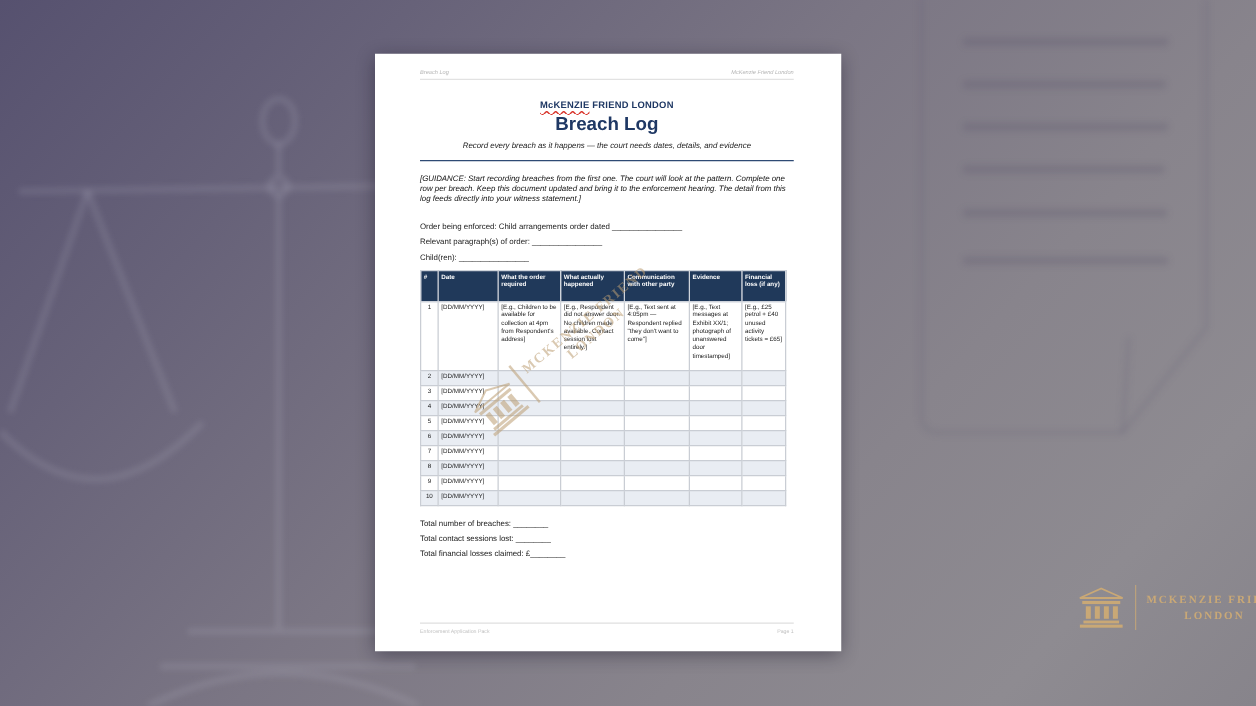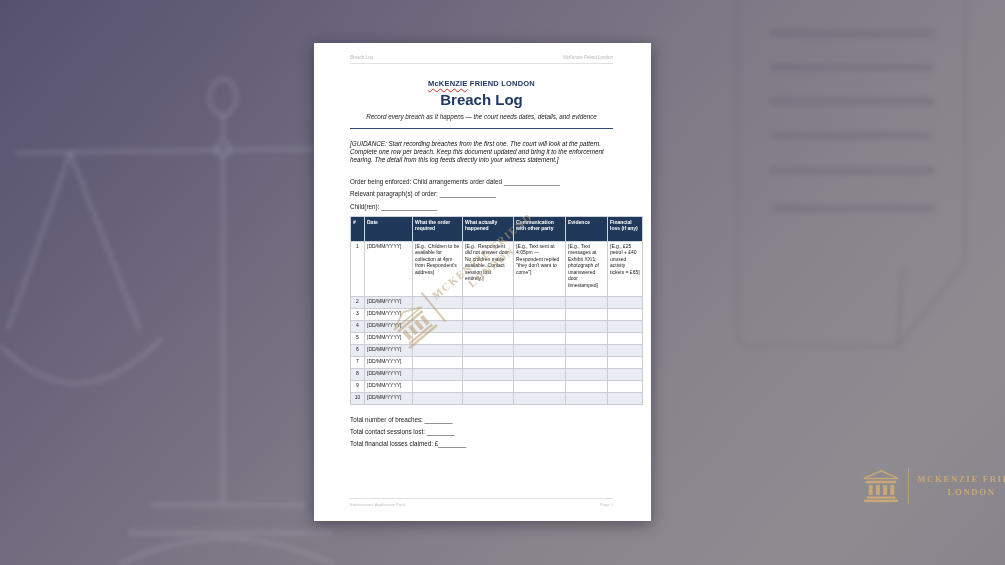--- a/index.html
+++ b/index.html
@@ -2,21 +2,21 @@
 <html><head>
 <meta charset="utf-8">
 <style>
   html,body{margin:0;padding:0;background:#8a878d;}
   .stage{position:relative;width:1005px;height:565px;overflow:hidden;
          font-family:"Liberation Sans", sans-serif;
          background:linear-gradient(132deg,#56516f 0%,#676279 22%,#7b7684 46%,#88848c 68%,#8e8b91 86%,#87848b 100%);}
   .bg-art{position:absolute;inset:0;filter:blur(2.5px);pointer-events:none;}
 
   
-  .page{position:absolute;left:314px;top:43px;width:337px;height:478px;background:#ffffff;
+  .page{position:absolute;left:300px;top:43px;width:373px;height:478px;background:#ffffff;
         box-shadow:0 3px 14px rgba(20,18,35,.45);color:#1a1a1a;}
   .doc-header{position:absolute;top:12px;left:36px;right:38px;display:flex;justify-content:space-between;
         font-size:4.5px;color:#b5b5b5;font-style:italic;border-bottom:.6px solid #e2e2e2;padding-bottom:3px;}
   .content{position:absolute;top:30px;left:36px;right:38px;}
   .brand-line{text-align:center;font-size:7.5px;font-weight:bold;color:#1f3864;letter-spacing:.2px;margin-top:6px;}
   .brand-misspell{text-decoration-line:underline;text-decoration-style:wavy;text-decoration-color:#d9342b;
         text-decoration-thickness:.7px;text-underline-offset:1.5px;}
   .doc-title{text-align:center;font-size:15px;font-weight:bold;color:#1f3864;margin:3px 0 0 0;}
   .doc-subtitle{text-align:center;font-size:6.3px;font-style:italic;color:#222;margin-top:5px;}
   .rule{border:none;border-top:1.6px solid #2e4a74;margin:8px 0 0 0;}

